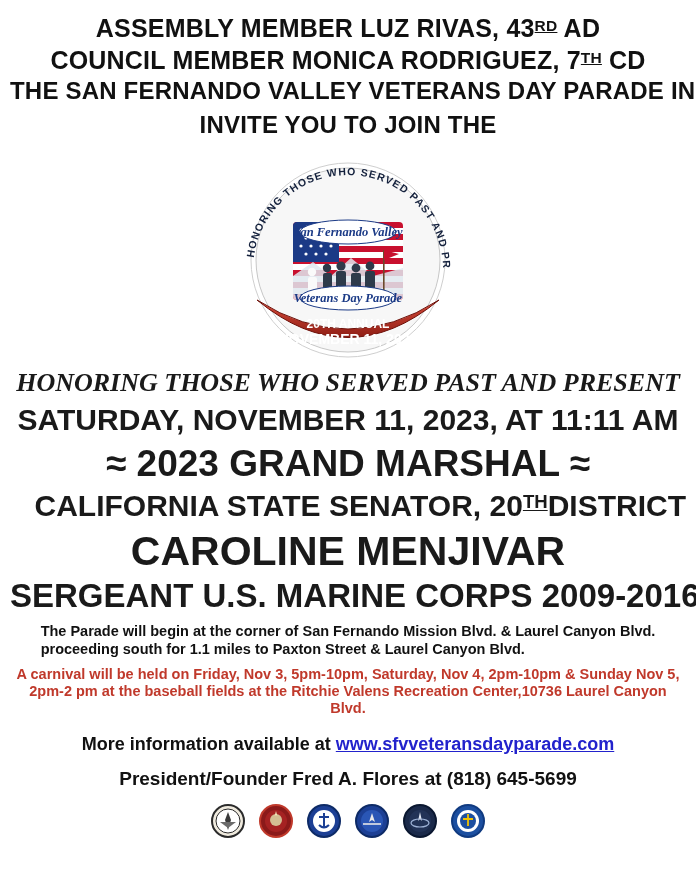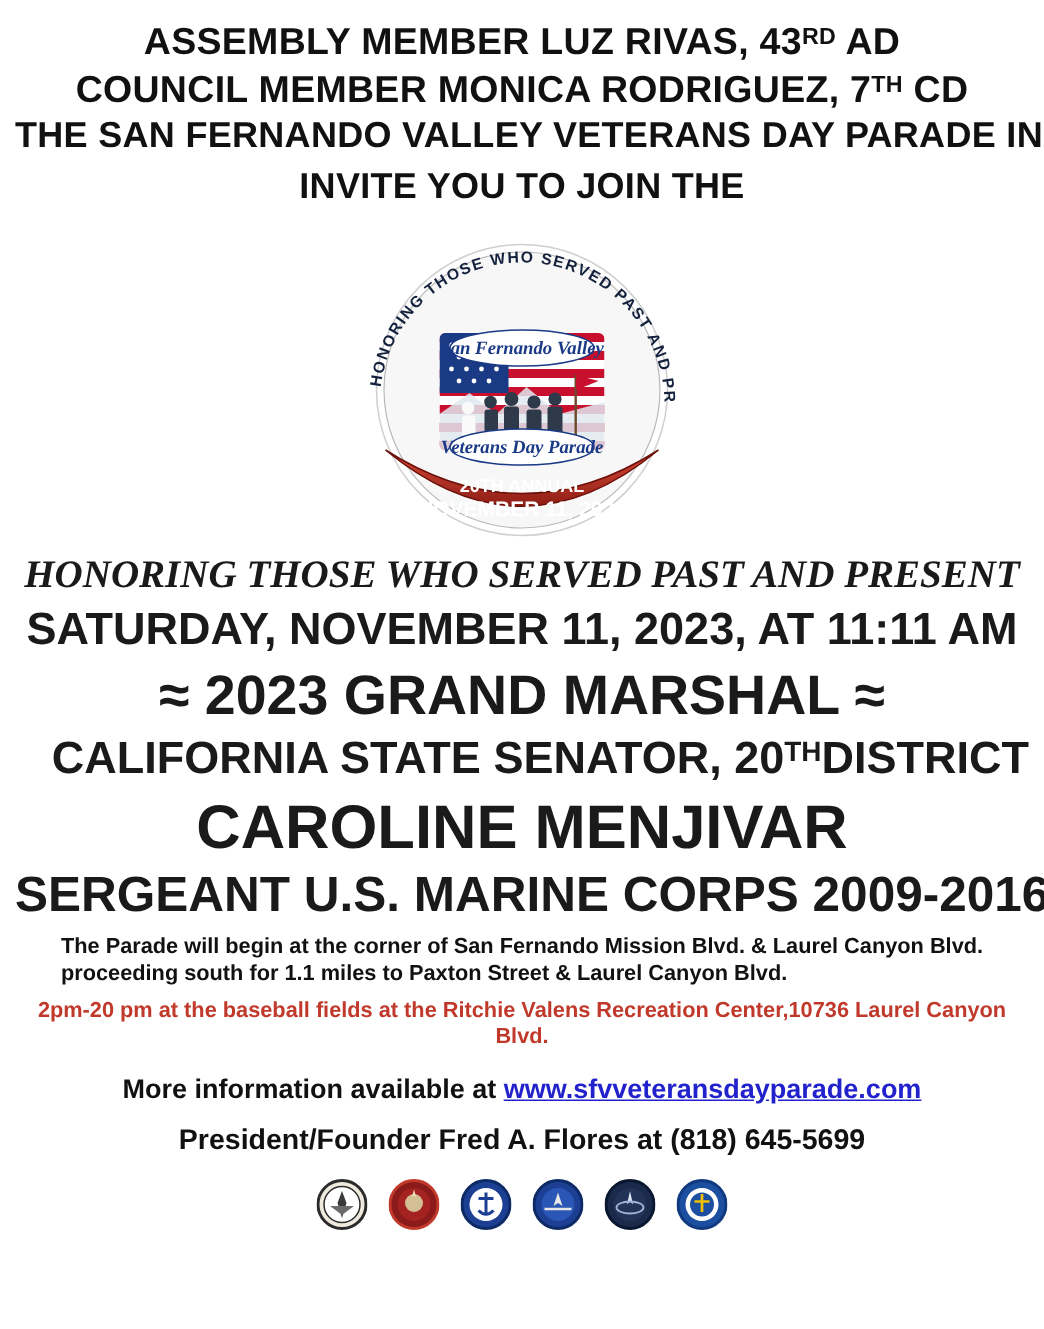--- a/index.html
+++ b/index.html
@@ -43,20 +43,21 @@
   }
   
   .hdr-line.l1 { font-size: 25px; }
   .hdr-line.l2 { font-size: 25px; }
   .hdr-line.l3 { font-size: 24px; }
   .hdr-line.l4 { font-size: 24px; margin-top: 3px;}
   sup.ord {
     font-size: 0.62em;
     vertical-align: 0.42em;
     line-height: 0;
+    text-decoration: underline;
   }
   
   .logo-wrap {
     margin-top: 10px;
     width: 250px;
     height: 210px;
     position: relative;
   }
   .logo {
     position: absolute;
@@ -276,21 +277,22 @@
     <div class="name-line">Caroline Menjivar</div>
     <div class="rank-line">Sergeant U.S. Marine Corps 2009-2016</div>
   </div>
 
   <div class="detail">
     <div>The Parade will begin at the corner of San Fernando Mission Blvd. &amp; Laurel Canyon Blvd.</div>
     <div>proceeding south for 1.1 miles to Paxton Street &amp; Laurel Canyon Blvd.</div>
   </div>
 
   <div class="carnival">
-    <div>2pm-20 pm at the baseball fields at the Ritchie Valens Recreation Center,10736 Laurel Canyon Blvd.</div>
+    <div>A carnival will be held on Friday, Nov 3, 5pm-10pm, Saturday, Nov 4, 2pm-10pm &amp; Sunday Nov 5,</div>
+    <div>2pm-2 pm at the baseball fields at the Ritchie Valens Recreation Center,10736 Laurel Canyon Blvd.</div>
   </div>
 
   <div class="more-info">
     <span>More information available at </span><a href="#">www.sfvveteransdayparade.com</a>
   </div>
 
   <div class="president">President/Founder Fred A. Flores at (818) 645-5699</div>
 
   <div class="seals">
     <div class="seal">

